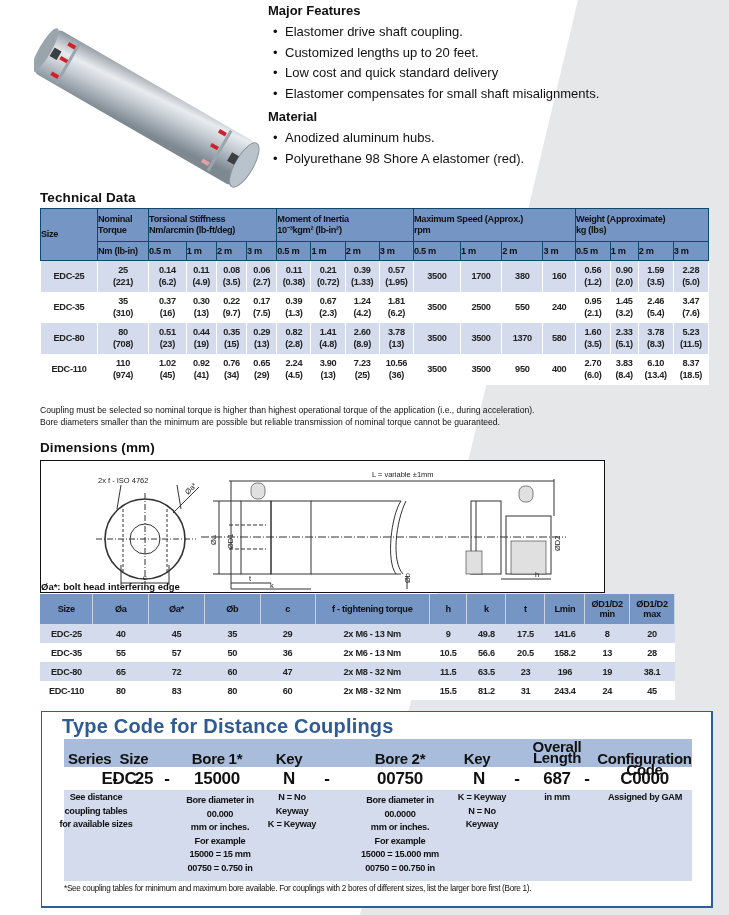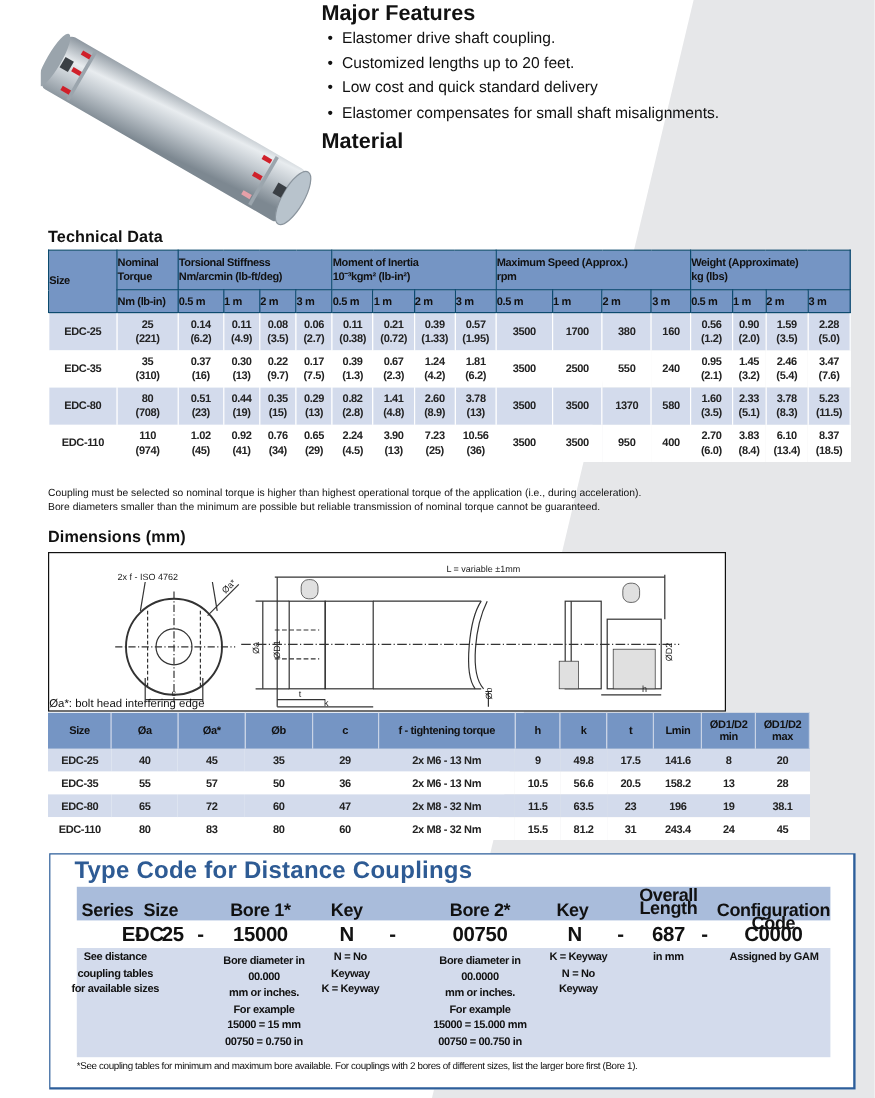--- a/index.html
+++ b/index.html
@@ -1,39 +1,39 @@
 <!DOCTYPE html>
 <html><head>
 <meta charset="utf-8">
 <style>
   html,body{margin:0;padding:0;}
   body{width:729px;height:915px;position:relative;overflow:hidden;background:#ffffff;font-family:"Liberation Sans",sans-serif;color:#111;}
   .bg-diag{position:absolute;left:0;top:0;width:729px;height:915px;z-index:0;}
   .layer{position:absolute;z-index:1;}
   
   .features{left:268px;top:2px;width:460px;}
-  .features h3{margin:0;font-size:18px;font-weight:bold;line-height:18px;}
+  .features h3{margin:0;font-size:13px;font-weight:bold;line-height:18px;}
   .features ul{list-style:none;margin:2px 0 4px 0;padding:0 0 0 5px;}
   .features li{font-size:13px;line-height:20.5px;}
   .features li .bul{display:inline-block;width:12px;}
   .product{left:34px;top:25px;width:230px;height:170px;}
   
   .sec-title{font-size:13.5px;font-weight:bold;letter-spacing:0.1px;}
   
   table{border-collapse:collapse;font-family:"Liberation Sans",sans-serif;}
   .tt{position:absolute;left:40px;top:208px;width:669px;font-size:9.2px;letter-spacing:-0.3px;}
   .tt th{background:#7595c4;color:#111;font-weight:bold;border:1px solid #0c4a6e;padding:0;text-align:left;line-height:11px;}
   .tt td{text-align:center;border-left:1px solid #fff;border-right:1px solid #fff;padding:0;line-height:12px;font-weight:bold;color:#222;}
   .tt tr.odd td{background:#d3dbec;}
   .tt tr.even td{background:#ffffff;}
   .tt td.size{font-weight:bold;}
   .note{left:40px;top:404px;width:680px;font-size:8.6px;line-height:12px;color:#111;}
   
   .diagram{left:40px;top:460px;width:563px;height:131px;border:1px solid #111;background:#fff;}
-  .diag-cap{position:absolute;left:0;bottom:0;font-size:9.5px;color:#111;line-height:11px;}
+  .diag-cap{position:absolute;left:0;bottom:0;font-size:9.5px;color:#111;line-height:11px;font-weight:bold;}
   
   .dt{position:absolute;left:40px;top:594px;width:635px;font-size:9.2px;letter-spacing:-0.3px;}
   .dt th{background:#7595c4;font-weight:bold;color:#111;border-right:1px solid #c8d3e6;height:30px;padding:0;line-height:10px;}
   .dt td{text-align:center;height:19px;padding:0;font-weight:bold;color:#222;}
   .dt tr.odd td{background:#d3dbec;}
   .dt tr.even td{background:#ffffff;}
   
   .tc{left:41px;top:711px;width:669px;height:194px;border:1px solid #2d5e9a;border-right:2px solid #2d5e9a;border-bottom:2px solid #2d5e9a;background:#ffffff;}
   .tc-title{position:absolute;left:20px;top:3px;font-size:20px;font-weight:bold;color:#2e5b94;letter-spacing:0.2px;}
   .tc-band{position:absolute;left:22px;width:628px;background:#a9bcdb;}
@@ -79,20 +79,24 @@
 
 <div class="layer features">
   <h3>Major Features</h3>
   <ul>
     <li><span class="bul">•</span><span>Elastomer drive shaft coupling.</span></li>
     <li><span class="bul">•</span><span>Customized lengths up to 20 feet.</span></li>
     <li><span class="bul">•</span><span>Low cost and quick standard delivery</span></li>
     <li><span class="bul">•</span><span>Elastomer compensates for small shaft misalignments.</span></li>
   </ul>
   <h3>Material</h3>
+  <ul>
+    <li><span class="bul">•</span><span>Anodized aluminum hubs.</span></li>
+    <li><span class="bul">•</span><span>Polyurethane 98 Shore A elastomer (red).</span></li>
+  </ul>
 </div>
 
 <div class="layer sec-title" style="left:40px;top:190px;">Technical Data</div>
 
 <table class="tt" id="tech-table">
   <thead>
     <tr style="height:33px;">
       <th rowspan="2" style="width:56px;">Size</th>
       <th style="width:50px;">Nominal Torque</th>
       <th colspan="4"><span>Torsional Stiffness</span><br><span>Nm/arcmin (lb-ft/deg)</span></th>

